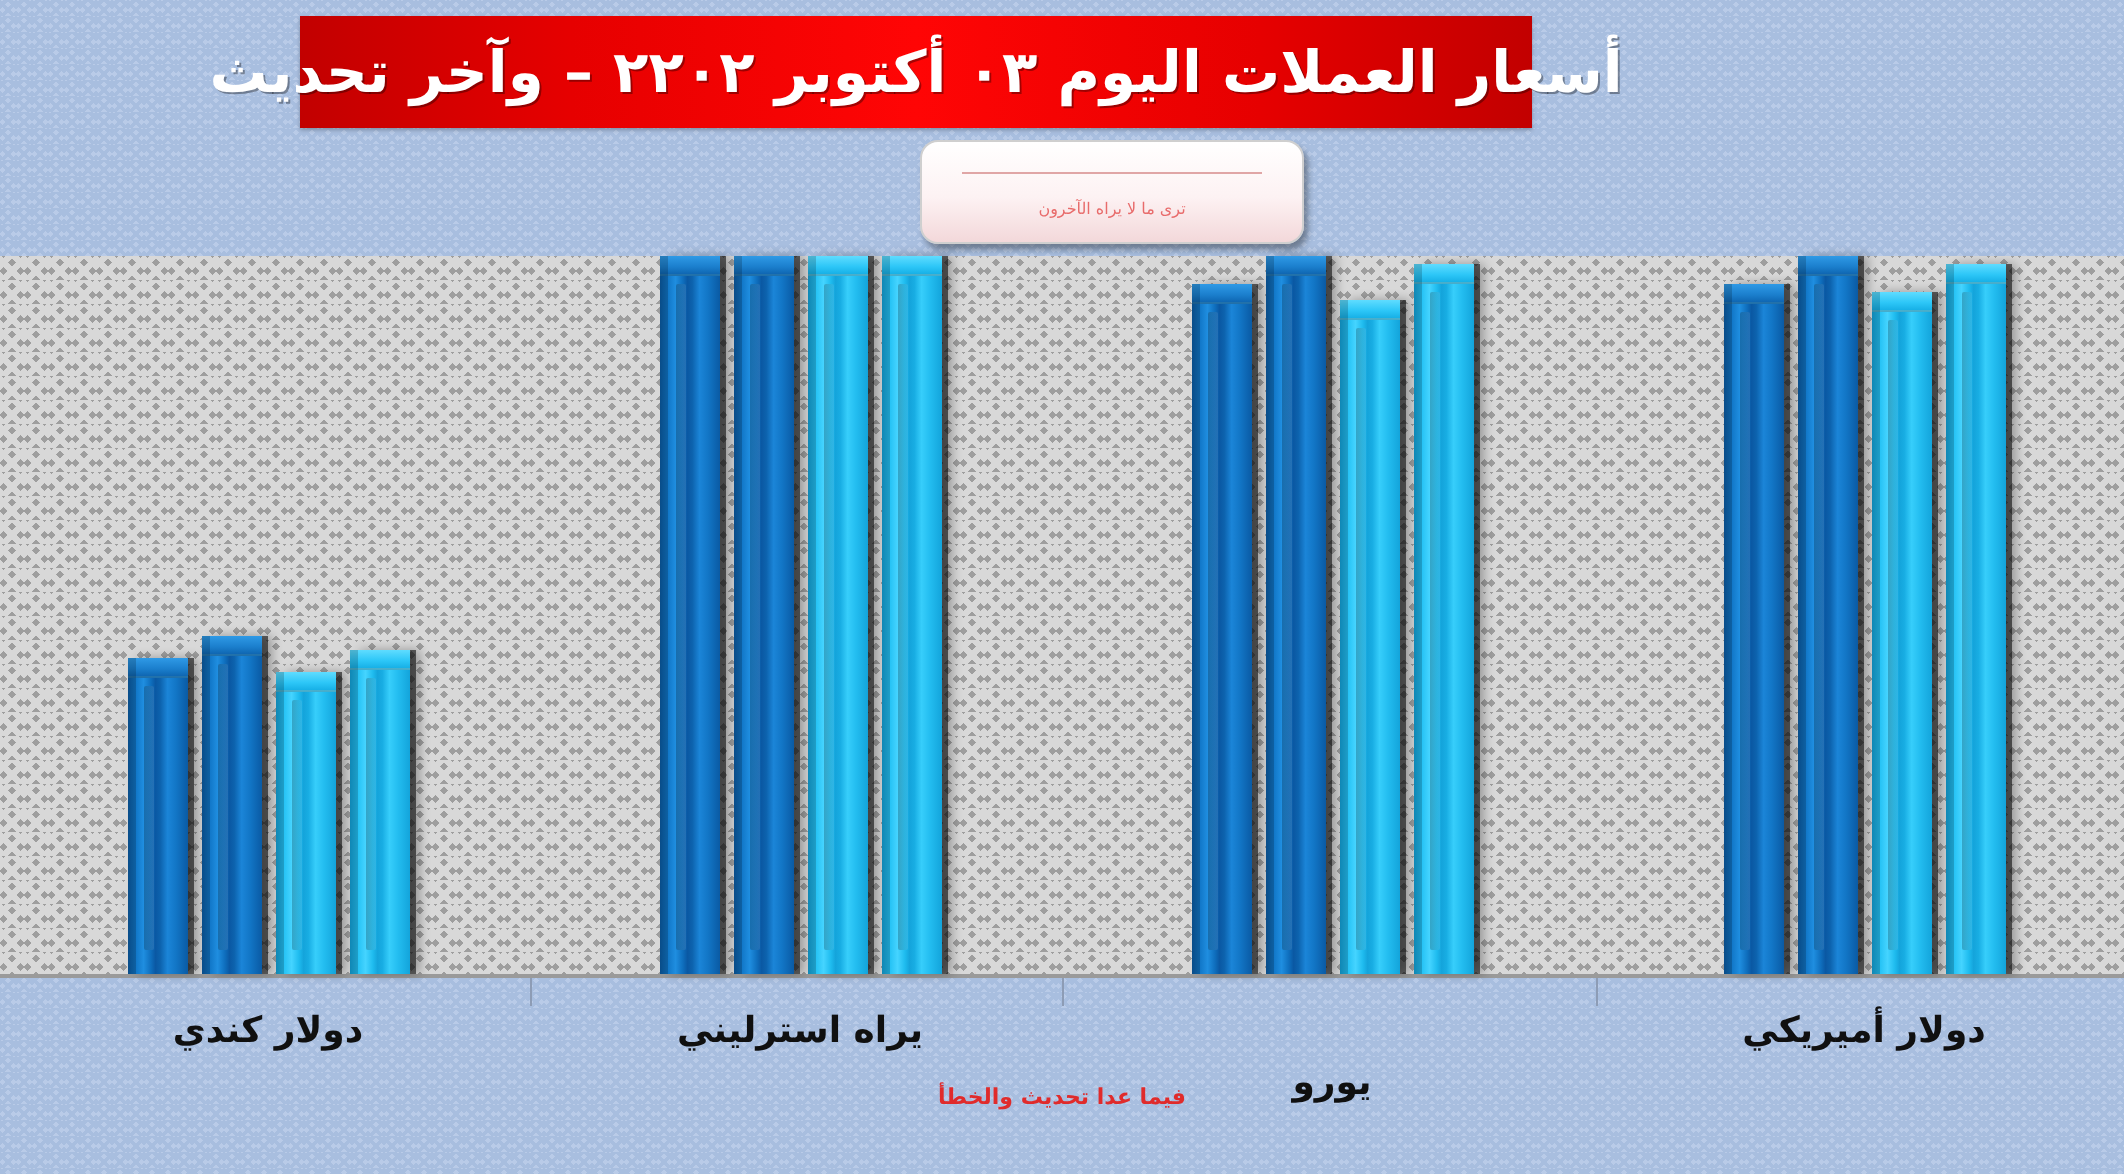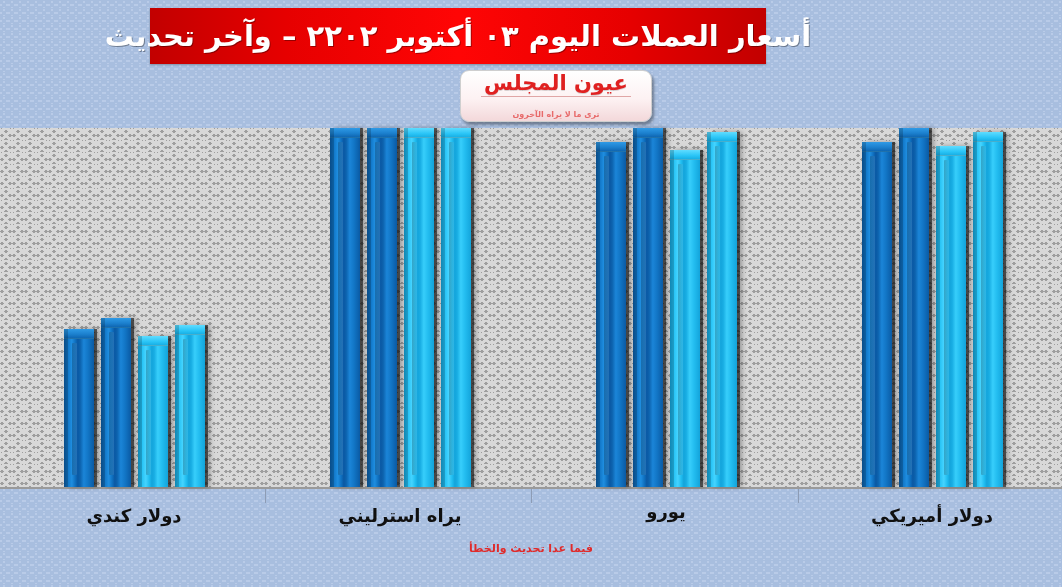--- a/index.html
+++ b/index.html
@@ -39,21 +39,21 @@
   }
   #logo-box .logo-main{
     color:#e02020;font-size:21px;font-weight:bold;line-height:1;
     direction:rtl;white-space:nowrap;
     letter-spacing:1px;
     text-shadow:0 1px 0 rgba(0,0,0,.15);
   }
   #logo-box .logo-tag{
     color:#e86b6b;font-size:8px;line-height:1;margin-top:14px;
     direction:rtl;white-space:nowrap;letter-spacing:1.2px;
-    font-weight:bold;
+    font-weight:normal;
   }
   #logo-box .logo-rule{
     width:150px;height:1px;background:#e0a6a6;margin-top:2px;
   }
 
   
   #plot-area{
     position:absolute;left:0;top:128px;width:1062px;height:359px;
     background-color:#9e9e9e;
     background-image:
@@ -124,21 +124,20 @@
   }
 </style>
 </head>
 <body>
 
 <div id="title-banner">
   <div class="ttl">أسعار العملات اليوم ٣٠ أكتوبر ٢٠٢٢ – وآخر تحديث</div>
 </div>
 
 <div id="logo-box">
-  <div class="logo-main">عيون المجلس</div>
   <div class="logo-rule"></div>
   <div class="logo-tag">ترى ما لا يراه الآخرون</div>
 </div>
 
 <div id="plot-area"></div>
 <div id="axis-line"></div>
 
 <div id="bar-host">
     <div class="bar dark" style="left: 63.5px; width: 30px; top: 329px; height: 158px; bottom: auto;">
       <div class="face"></div>
@@ -238,17 +237,17 @@
     </div>
   </div>
 <div id="tick-host">
     <div class="tick" style="left: 265px;"></div>
     <div class="tick" style="left: 531px;"></div>
     <div class="tick" style="left: 798px;"></div>
   </div>
 <div id="label-host">
     <div class="cat-label" style="left: -6px; width: 280px; top: 505px;">دولار كندي</div>
     <div class="cat-label" style="left: 260px; width: 280px; top: 505px;">يراه استرليني</div>
-    <div class="cat-label" style="left: 526px; width: 280px; top: 501px;">يورو</div>
+    <div class="cat-label" style="left: 526px; width: 280px; top: 531px;">يورو</div>
     <div class="cat-label" style="left: 792px; width: 280px; top: 505px;">دولار أميريكي</div>
   </div>
 
 <div id="footer-note">فيما عدا تحديث والخطأ</div>
 
 </body></html>

